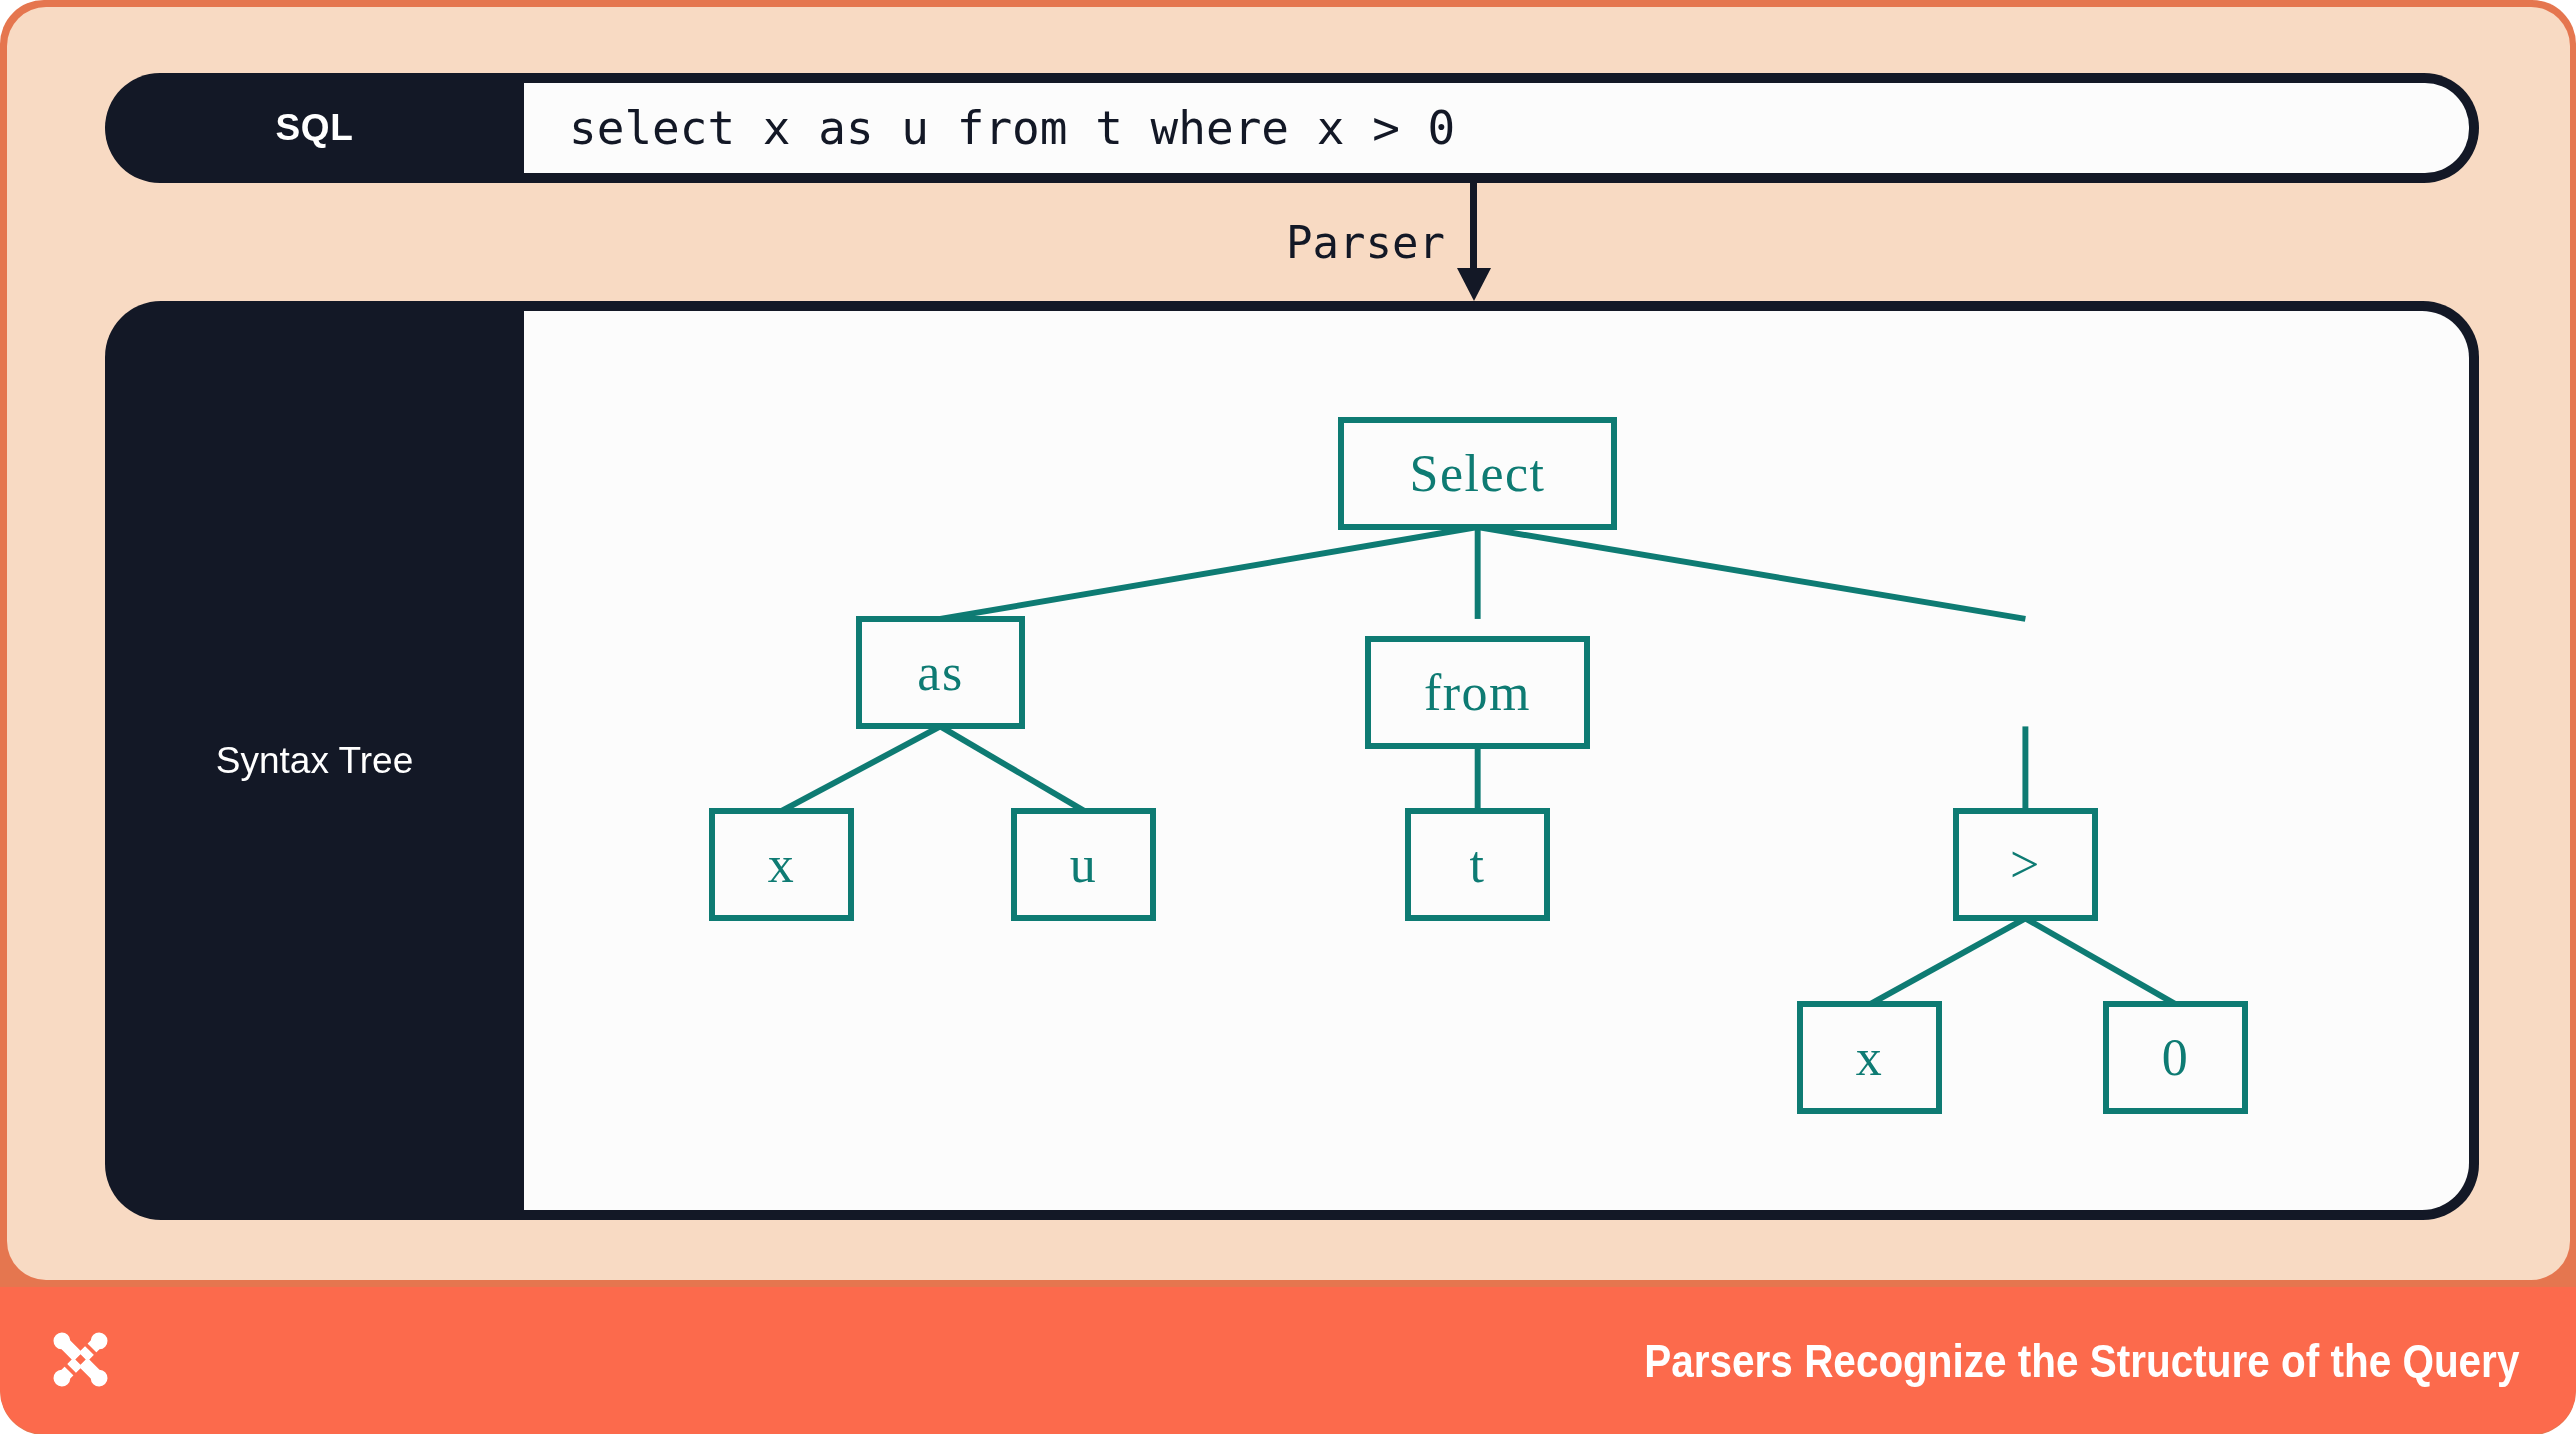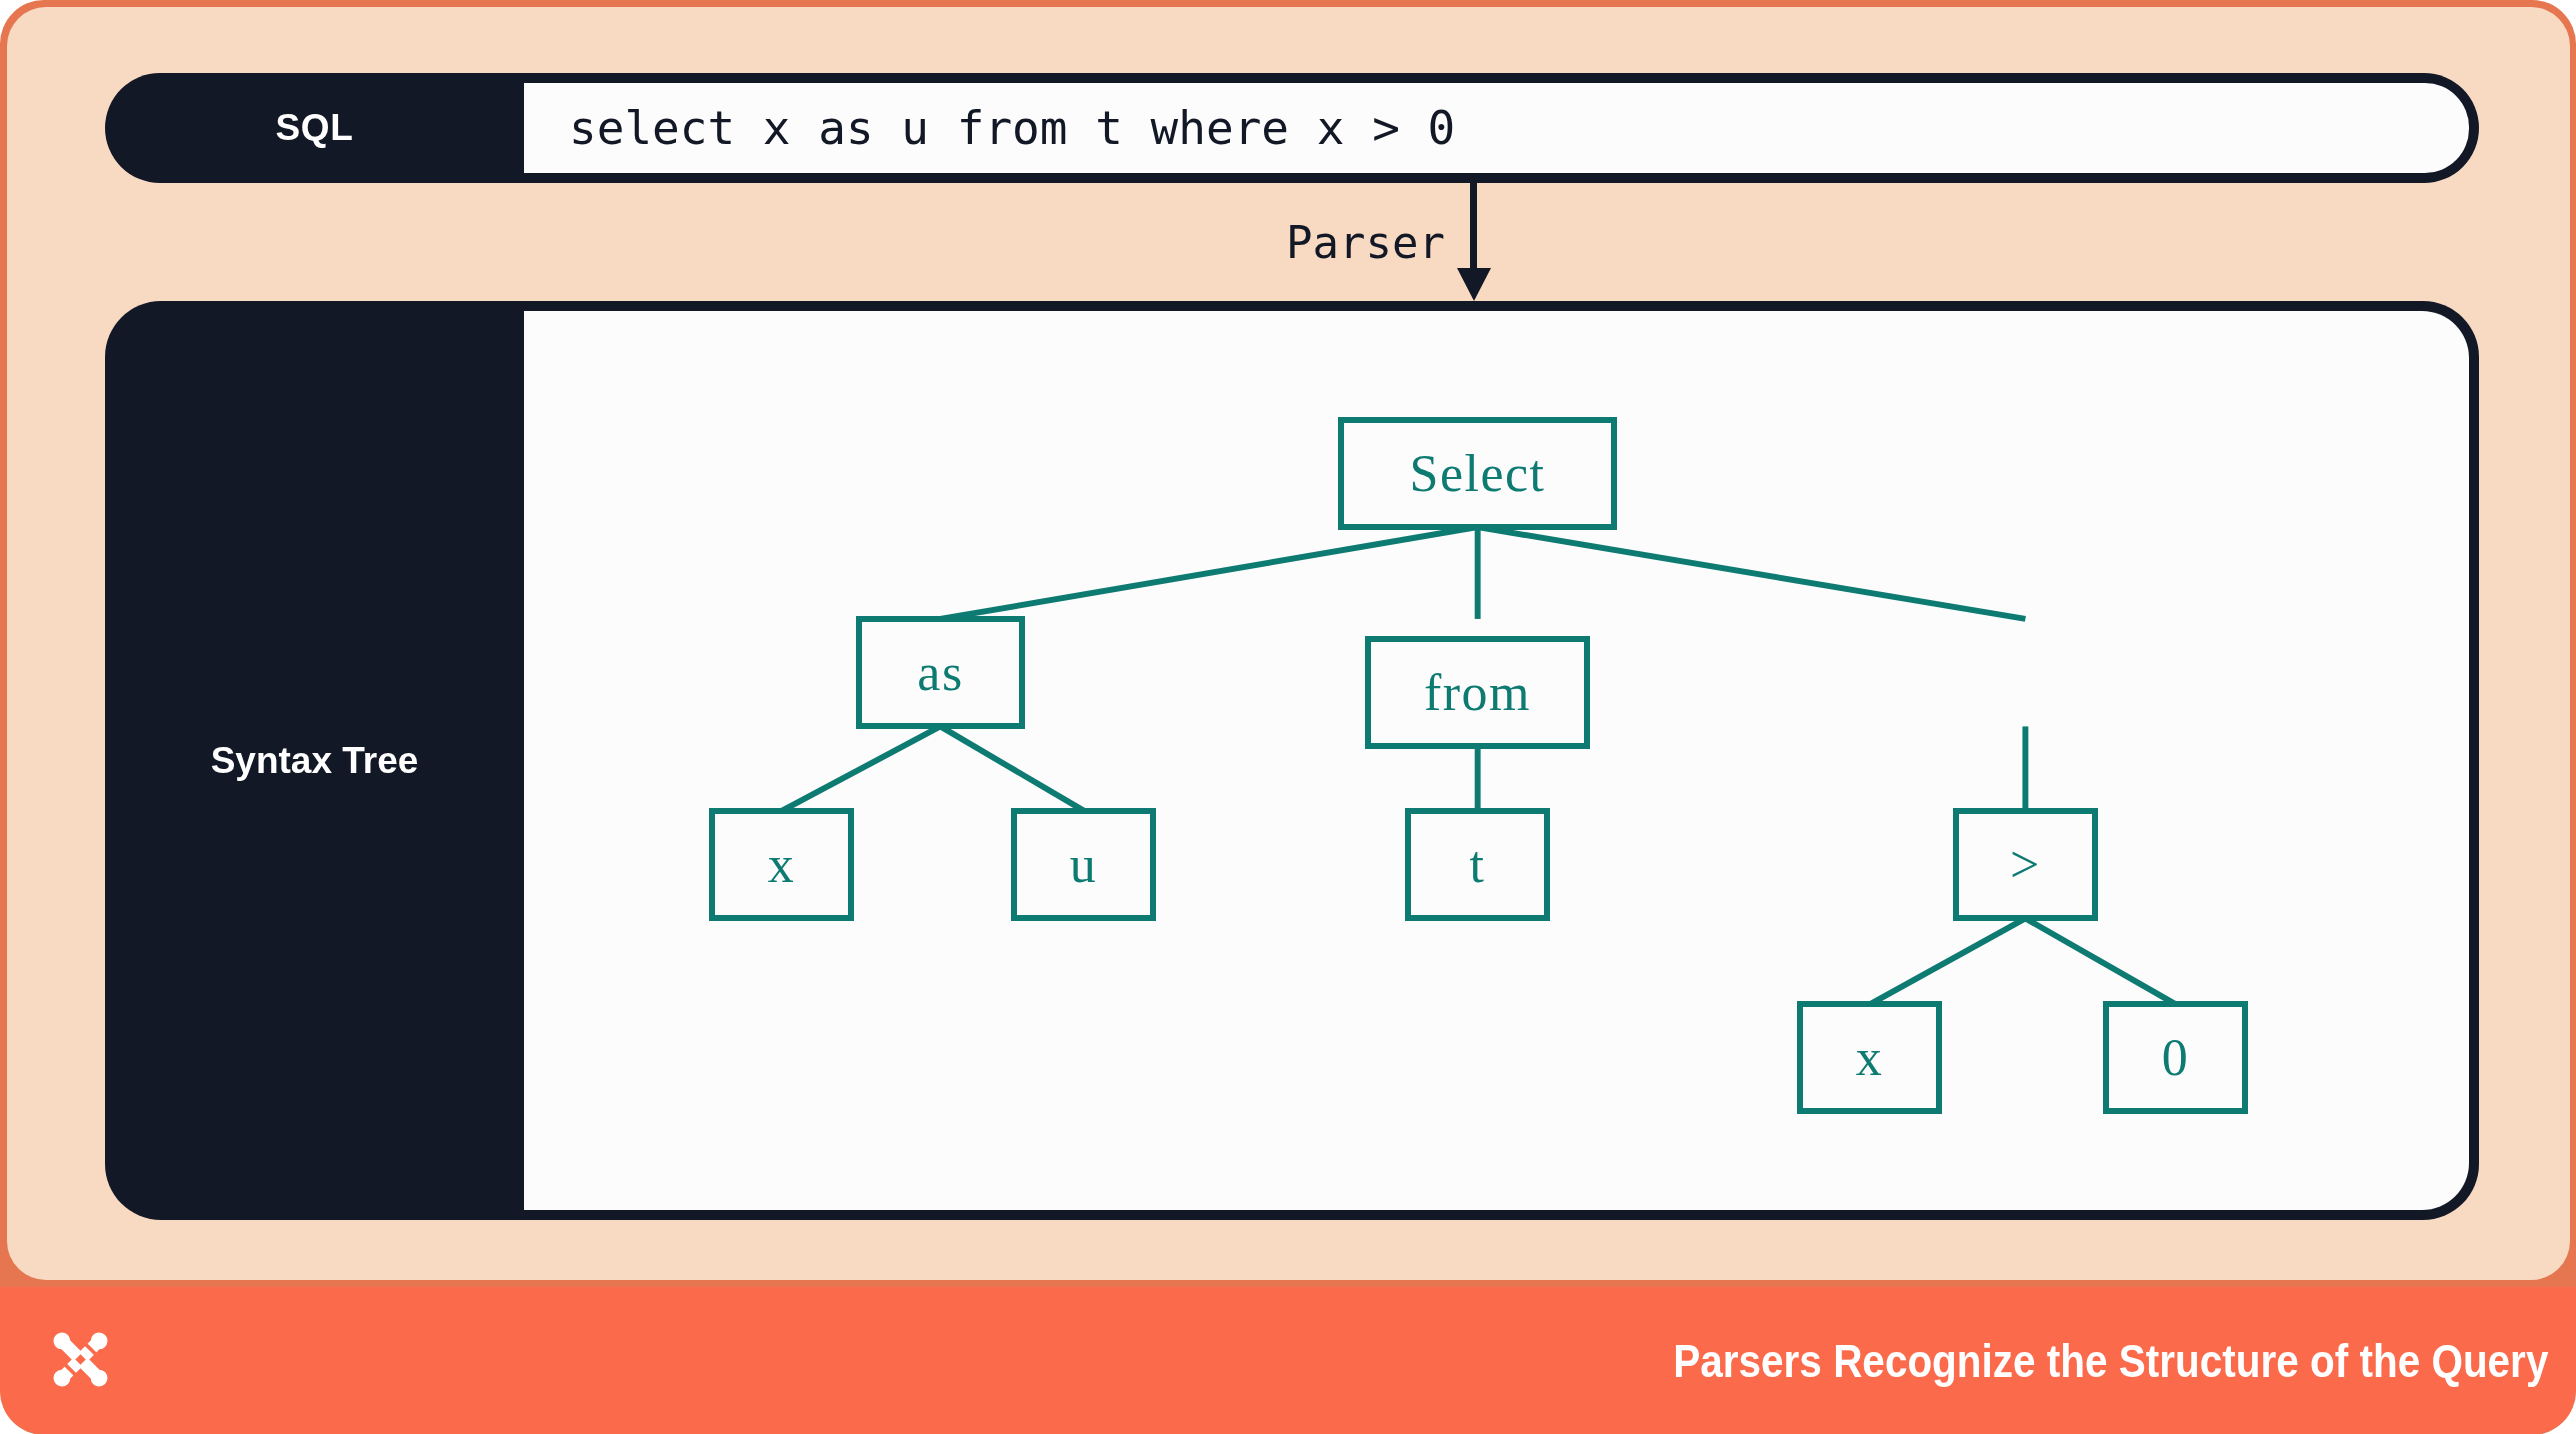--- a/index.html
+++ b/index.html
@@ -34,33 +34,33 @@
   .arrow-head{position:absolute;left:1457px;top:268px;width:0;height:0;
               border-left:17px solid transparent;border-right:17px solid transparent;
               border-top:33px solid var(--navy)}
 
   
   .tree-panel{position:absolute;left:105px;top:301px;width:2374px;height:919px;
               background:var(--navy);border-radius:56px}
   .tree-white{left:419px;top:10.4px;right:10.4px;bottom:10.4px;border-radius:0 47px 47px 0}
   .side-label{position:absolute;left:0;top:0;width:419px;height:100%;display:flex;
               align-items:center;justify-content:center;color:var(--white);
-              font-size:37px;font-weight:bold}
+              font-size:37px;font-weight:normal}
   .tree-layer{position:absolute;left:0;top:0;width:100%;height:100%}
   .tree-layer svg.edges{position:absolute;left:0;top:0;width:100%;height:100%}
   .edges line{stroke:var(--teal);stroke-width:8}
   .node{position:absolute;background:var(--paper);border:6.7px solid var(--teal);
         display:flex;align-items:center;justify-content:center;
         font-family:Liberation Serif, serif;font-size:52px;letter-spacing:1.5px;
         color:var(--teal)}
 
   
   .footer{position:absolute;left:0;top:1287px;width:2576px;height:147px;
           background:var(--coral);border-radius:0 0 44px 44px;
-          display:flex;align-items:center;justify-content:flex-end;padding-right:28px}
+          display:flex;align-items:center;justify-content:flex-end;padding-right:57px}
   .footer-title{color:var(--white);font-size:46px;font-weight:bold;
                 transform:scaleX(.88);transform-origin:right center;white-space:nowrap}
   .logo{position:absolute;left:44px;top:36px;width:73px;height:73px}
 </style>
 </head>
 <body>
 
 <div class="canvas">
   <div class="peach"></div>
 

